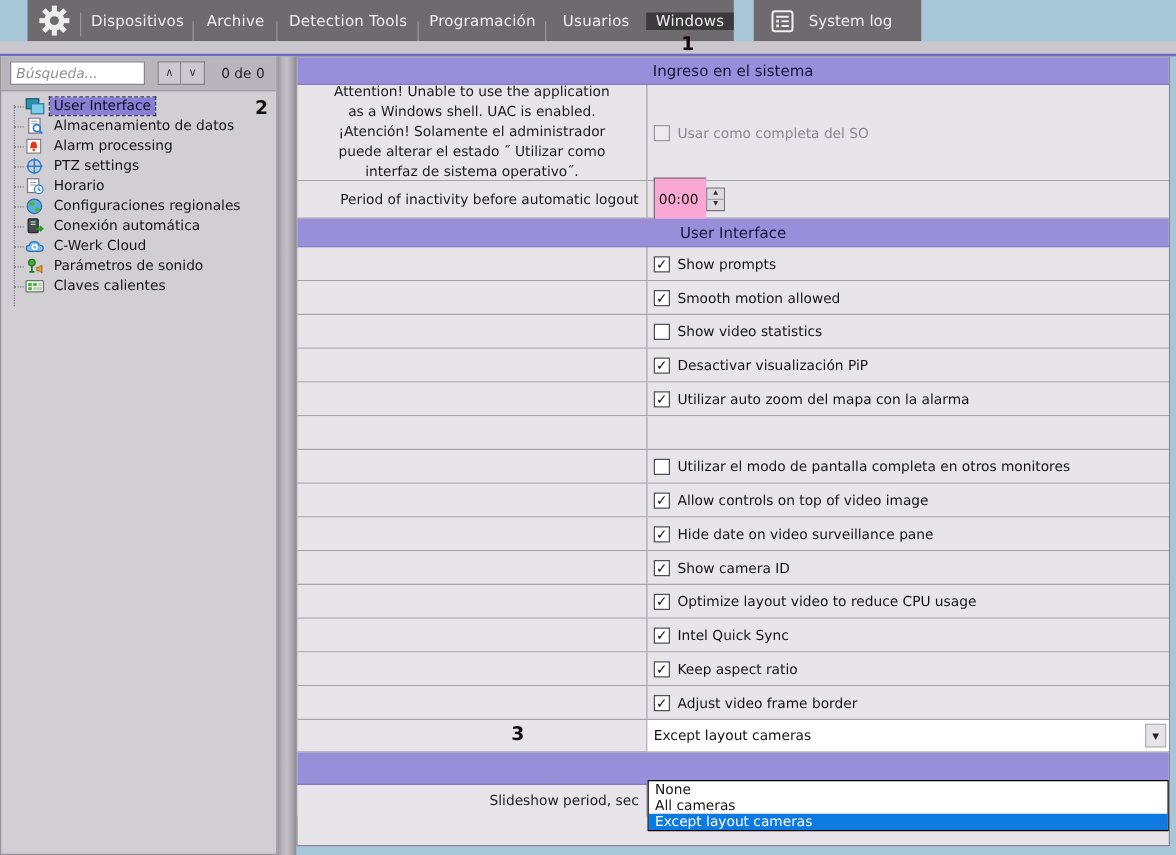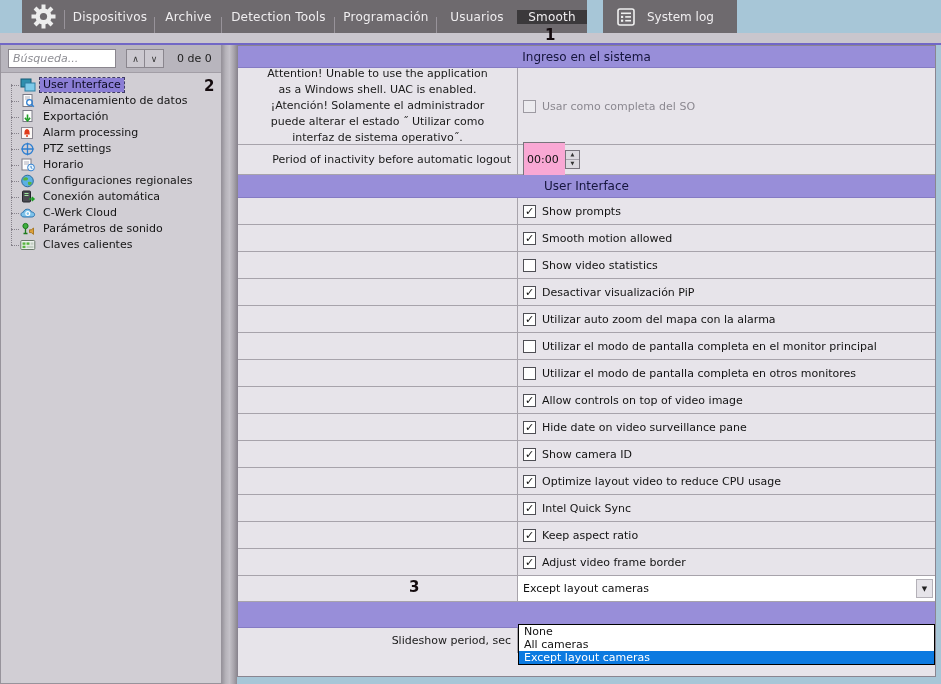--- a/index.html
+++ b/index.html
@@ -92,21 +92,21 @@
           <circle cx="13.5" cy="13.5" r="8"></circle>
         </g>
         <circle cx="13.5" cy="13.5" r="3.6" fill="#6e6a6e"></circle>
       </svg>
     </div>
     <div class="tab sep" style="width:90px">Dispositivos</div>
     <div class="tab sep" style="width:67px">Archive</div>
     <div class="tab sep" style="width:113px">Detection Tools</div>
     <div class="tab sep" style="width:102px">Programación</div>
     <div class="tab" style="width:80px">Usuarios</div>
-    <div class="tab active" style="width:70px">Smooth</div>
+    <div class="tab active" style="width:70px">Windows</div>
   </div>
   <div class="tabstrip ts-log">
     <svg width="20" height="20" viewBox="0 0 20 20">
       <rect x="2" y="2" width="16" height="16" rx="2" fill="none" stroke="#f0f0f0" stroke-width="1.6"></rect>
       <line x1="5" y1="6.3" x2="15" y2="6.3" stroke="#f0f0f0" stroke-width="1.6"></line>
       <rect x="5" y="8.8" width="2.2" height="2.2" fill="#f0f0f0"></rect>
       <line x1="9.2" y1="9.9" x2="15" y2="9.9" stroke="#f0f0f0" stroke-width="1.6"></line>
       <rect x="5" y="12.6" width="2.2" height="2.2" fill="#f0f0f0"></rect>
       <line x1="9.2" y1="13.7" x2="15" y2="13.7" stroke="#f0f0f0" stroke-width="1.6"></line>
     </svg>
@@ -141,30 +141,20 @@
             <line x1="5" y1="5" x2="10" y2="5" stroke="#99a" stroke-width="0.8"></line>
             <circle cx="9.5" cy="8.5" r="2.8" fill="none" stroke="#2f7fd0" stroke-width="1.3"></circle>
             <line x1="11.5" y1="10.5" x2="13.8" y2="12.8" stroke="#2f7fd0" stroke-width="1.6"></line>
           </svg>
         </span>
       <span class="tree-label">Almacenamiento de datos</span>
     </div>
     <div class="tree-item">
       <span class="tree-icon">
           <svg width="16" height="14">
-            <rect x="3" y="0.5" width="9" height="11" fill="#fdfdfd" stroke="#7a7a86"></rect>
-            <path d="M7.5 4.5v5" stroke="#1f9e26" stroke-width="1.6" fill="none"></path>
-            <path d="M4.9 7.9 7.5 10.7 10.1 7.9" fill="none" stroke="#1f9e26" stroke-width="1.6"></path>
-          </svg>
-        </span>
-      <span class="tree-label">Exportación</span>
-    </div>
-    <div class="tree-item">
-      <span class="tree-icon">
-          <svg width="16" height="14">
             <rect x="1.5" y="1.5" width="11" height="11" fill="#fbf8f6" stroke="#8a8690"></rect>
             <path d="M7 3.1C5.1 3.3 4.5 4.9 4.5 6.4L4.2 8.5h5.6L9.5 6.4C9.5 4.9 8.9 3.3 7 3.1Z" fill="#e03a1a"></path>
             <circle cx="7" cy="9.9" r="1" fill="#e03a1a"></circle>
           </svg>
         </span>
       <span class="tree-label">Alarm processing</span>
     </div>
     <div class="tree-item">
       <span class="tree-icon">
           <svg width="16" height="14">
@@ -313,24 +303,20 @@
     </div>
   <div class="row" style="height:27px">
       <div class="cell-l"></div>
       <div class="cell-r">
         <span class="cb">✓</span>
         <span class="lbl">Utilizar auto zoom del mapa con la alarma</span>
       </div>
     </div>
   <div class="row" style="height:27px">
       <div class="cell-l"></div>
-      <div class="cell-r">
-        <span class="cb"></span>
-        <span class="lbl">Utilizar el modo de pantalla completa en el monitor principal</span>
-      </div>
     </div>
   <div class="row" style="height:27px">
       <div class="cell-l"></div>
       <div class="cell-r">
         <span class="cb"></span>
         <span class="lbl">Utilizar el modo de pantalla completa en otros monitores</span>
       </div>
     </div>
   <div class="row" style="height:27px">
       <div class="cell-l"></div>

